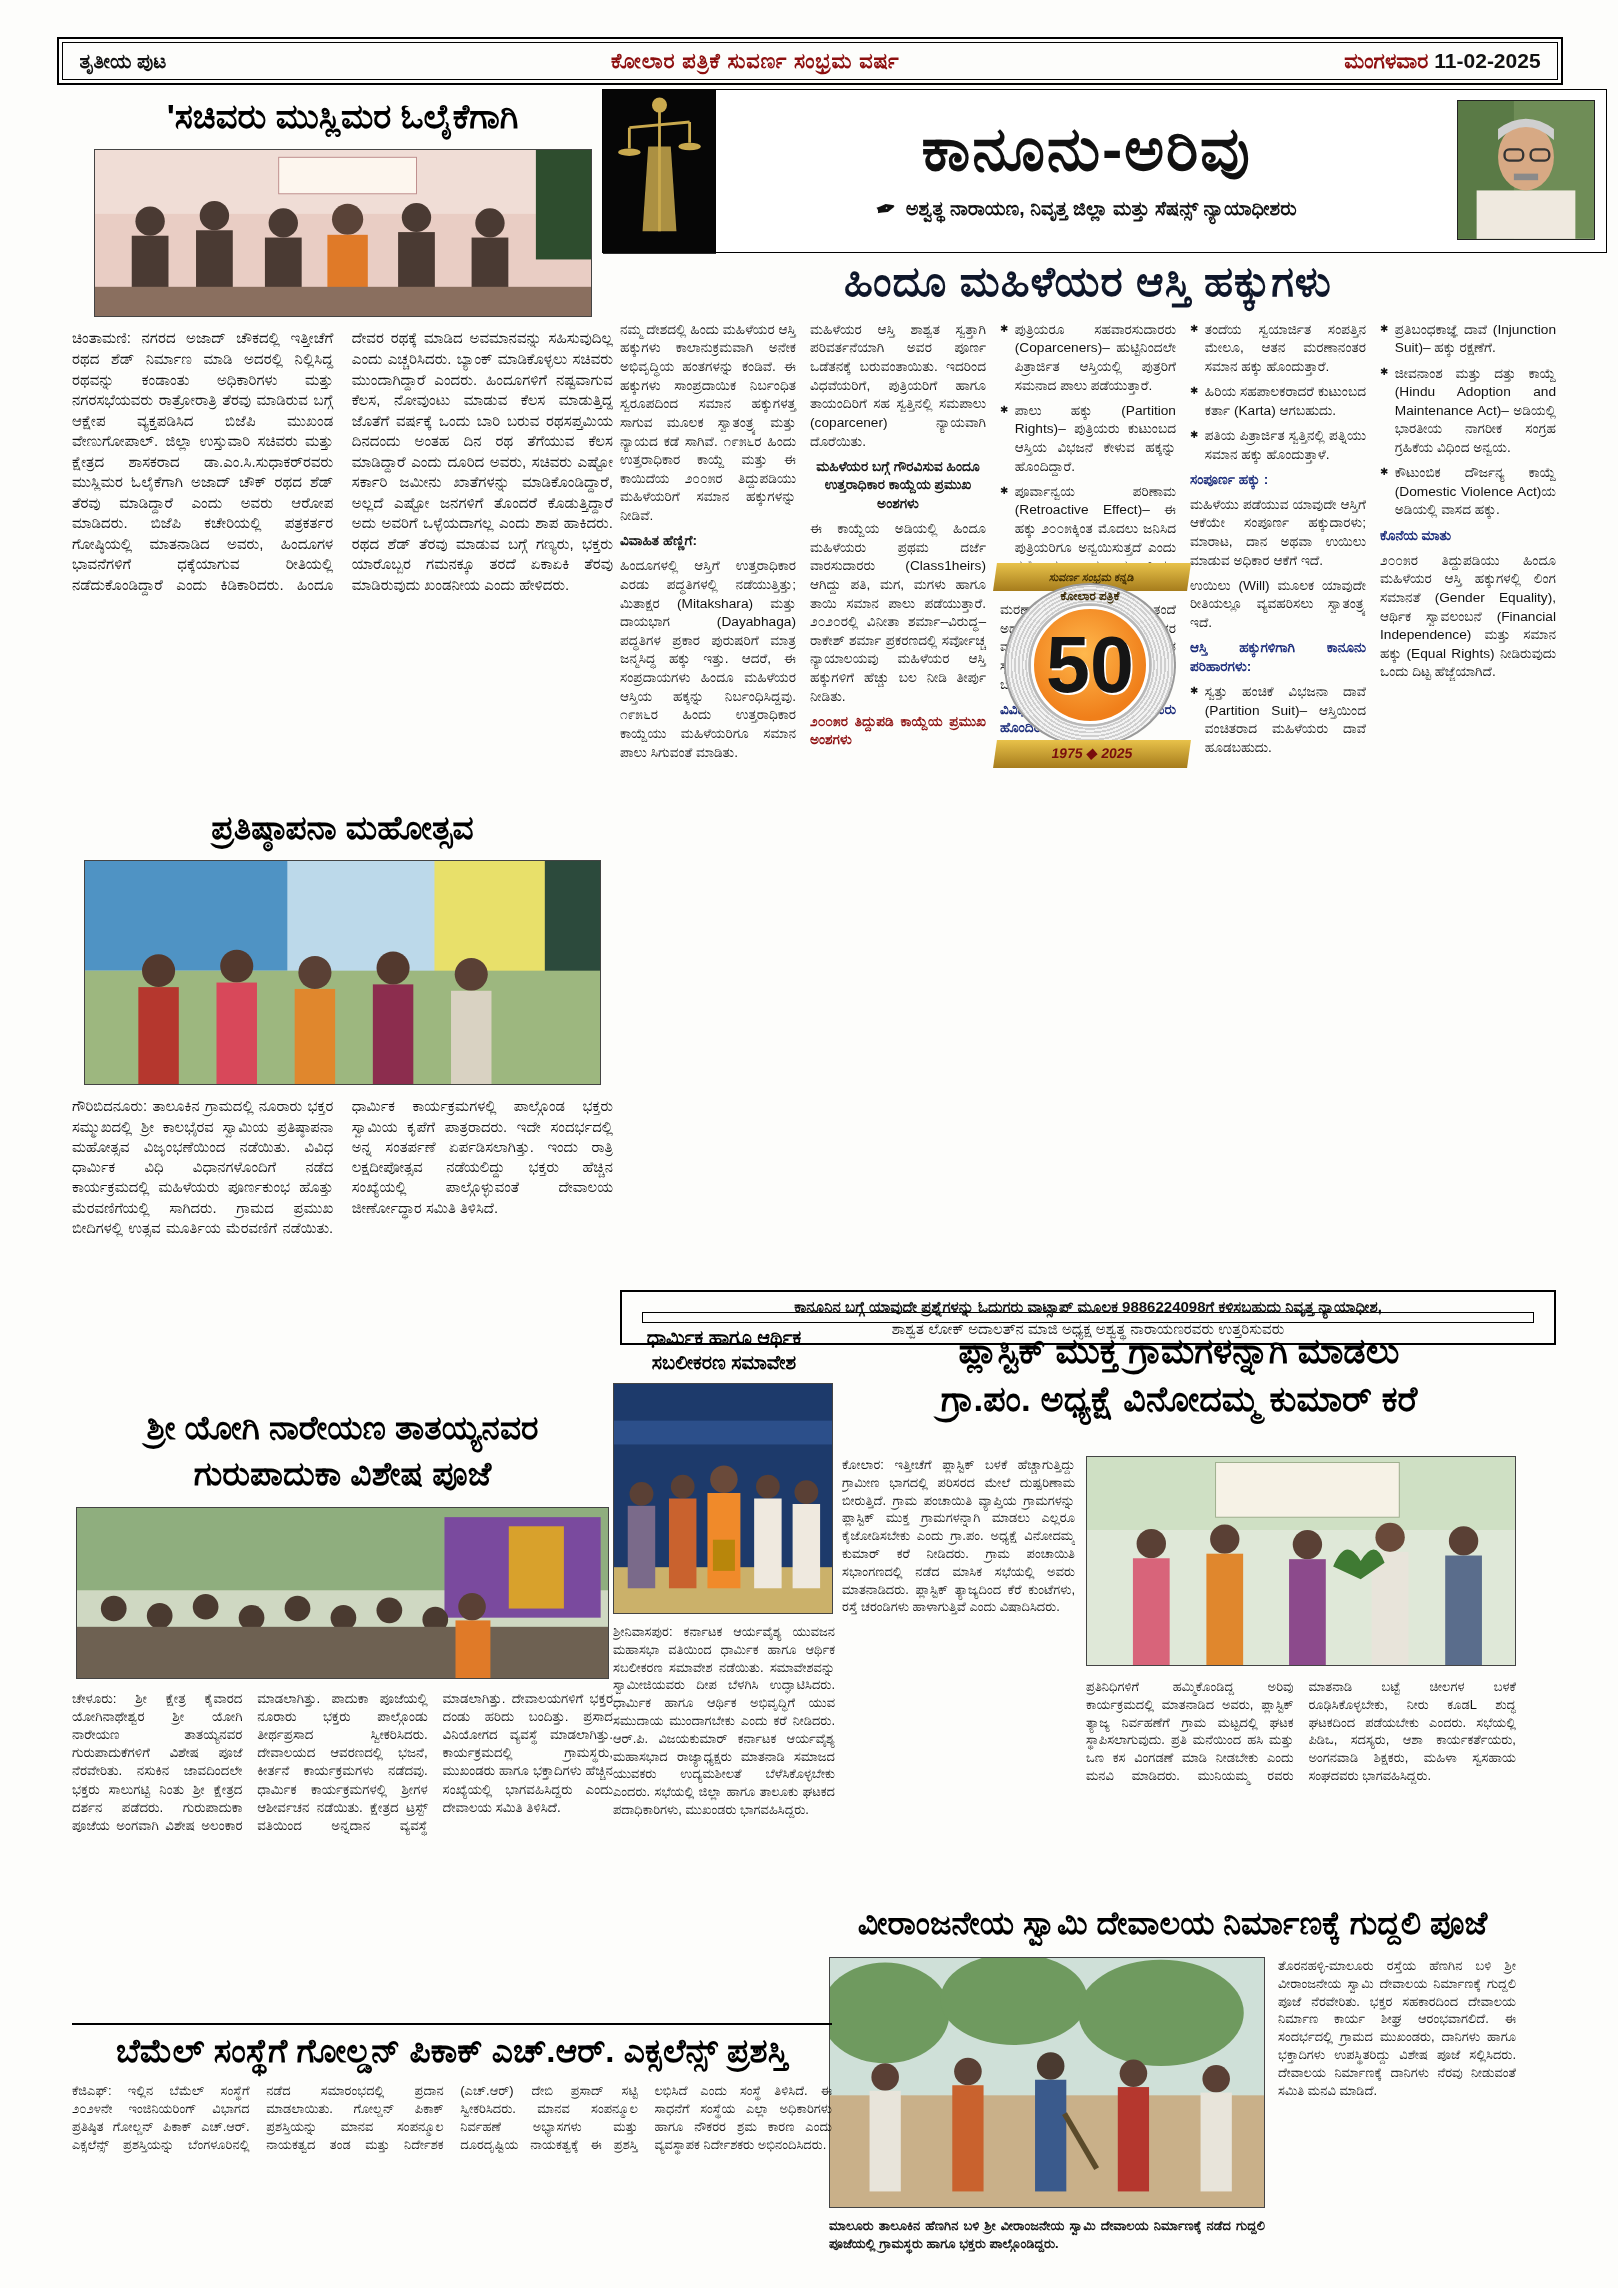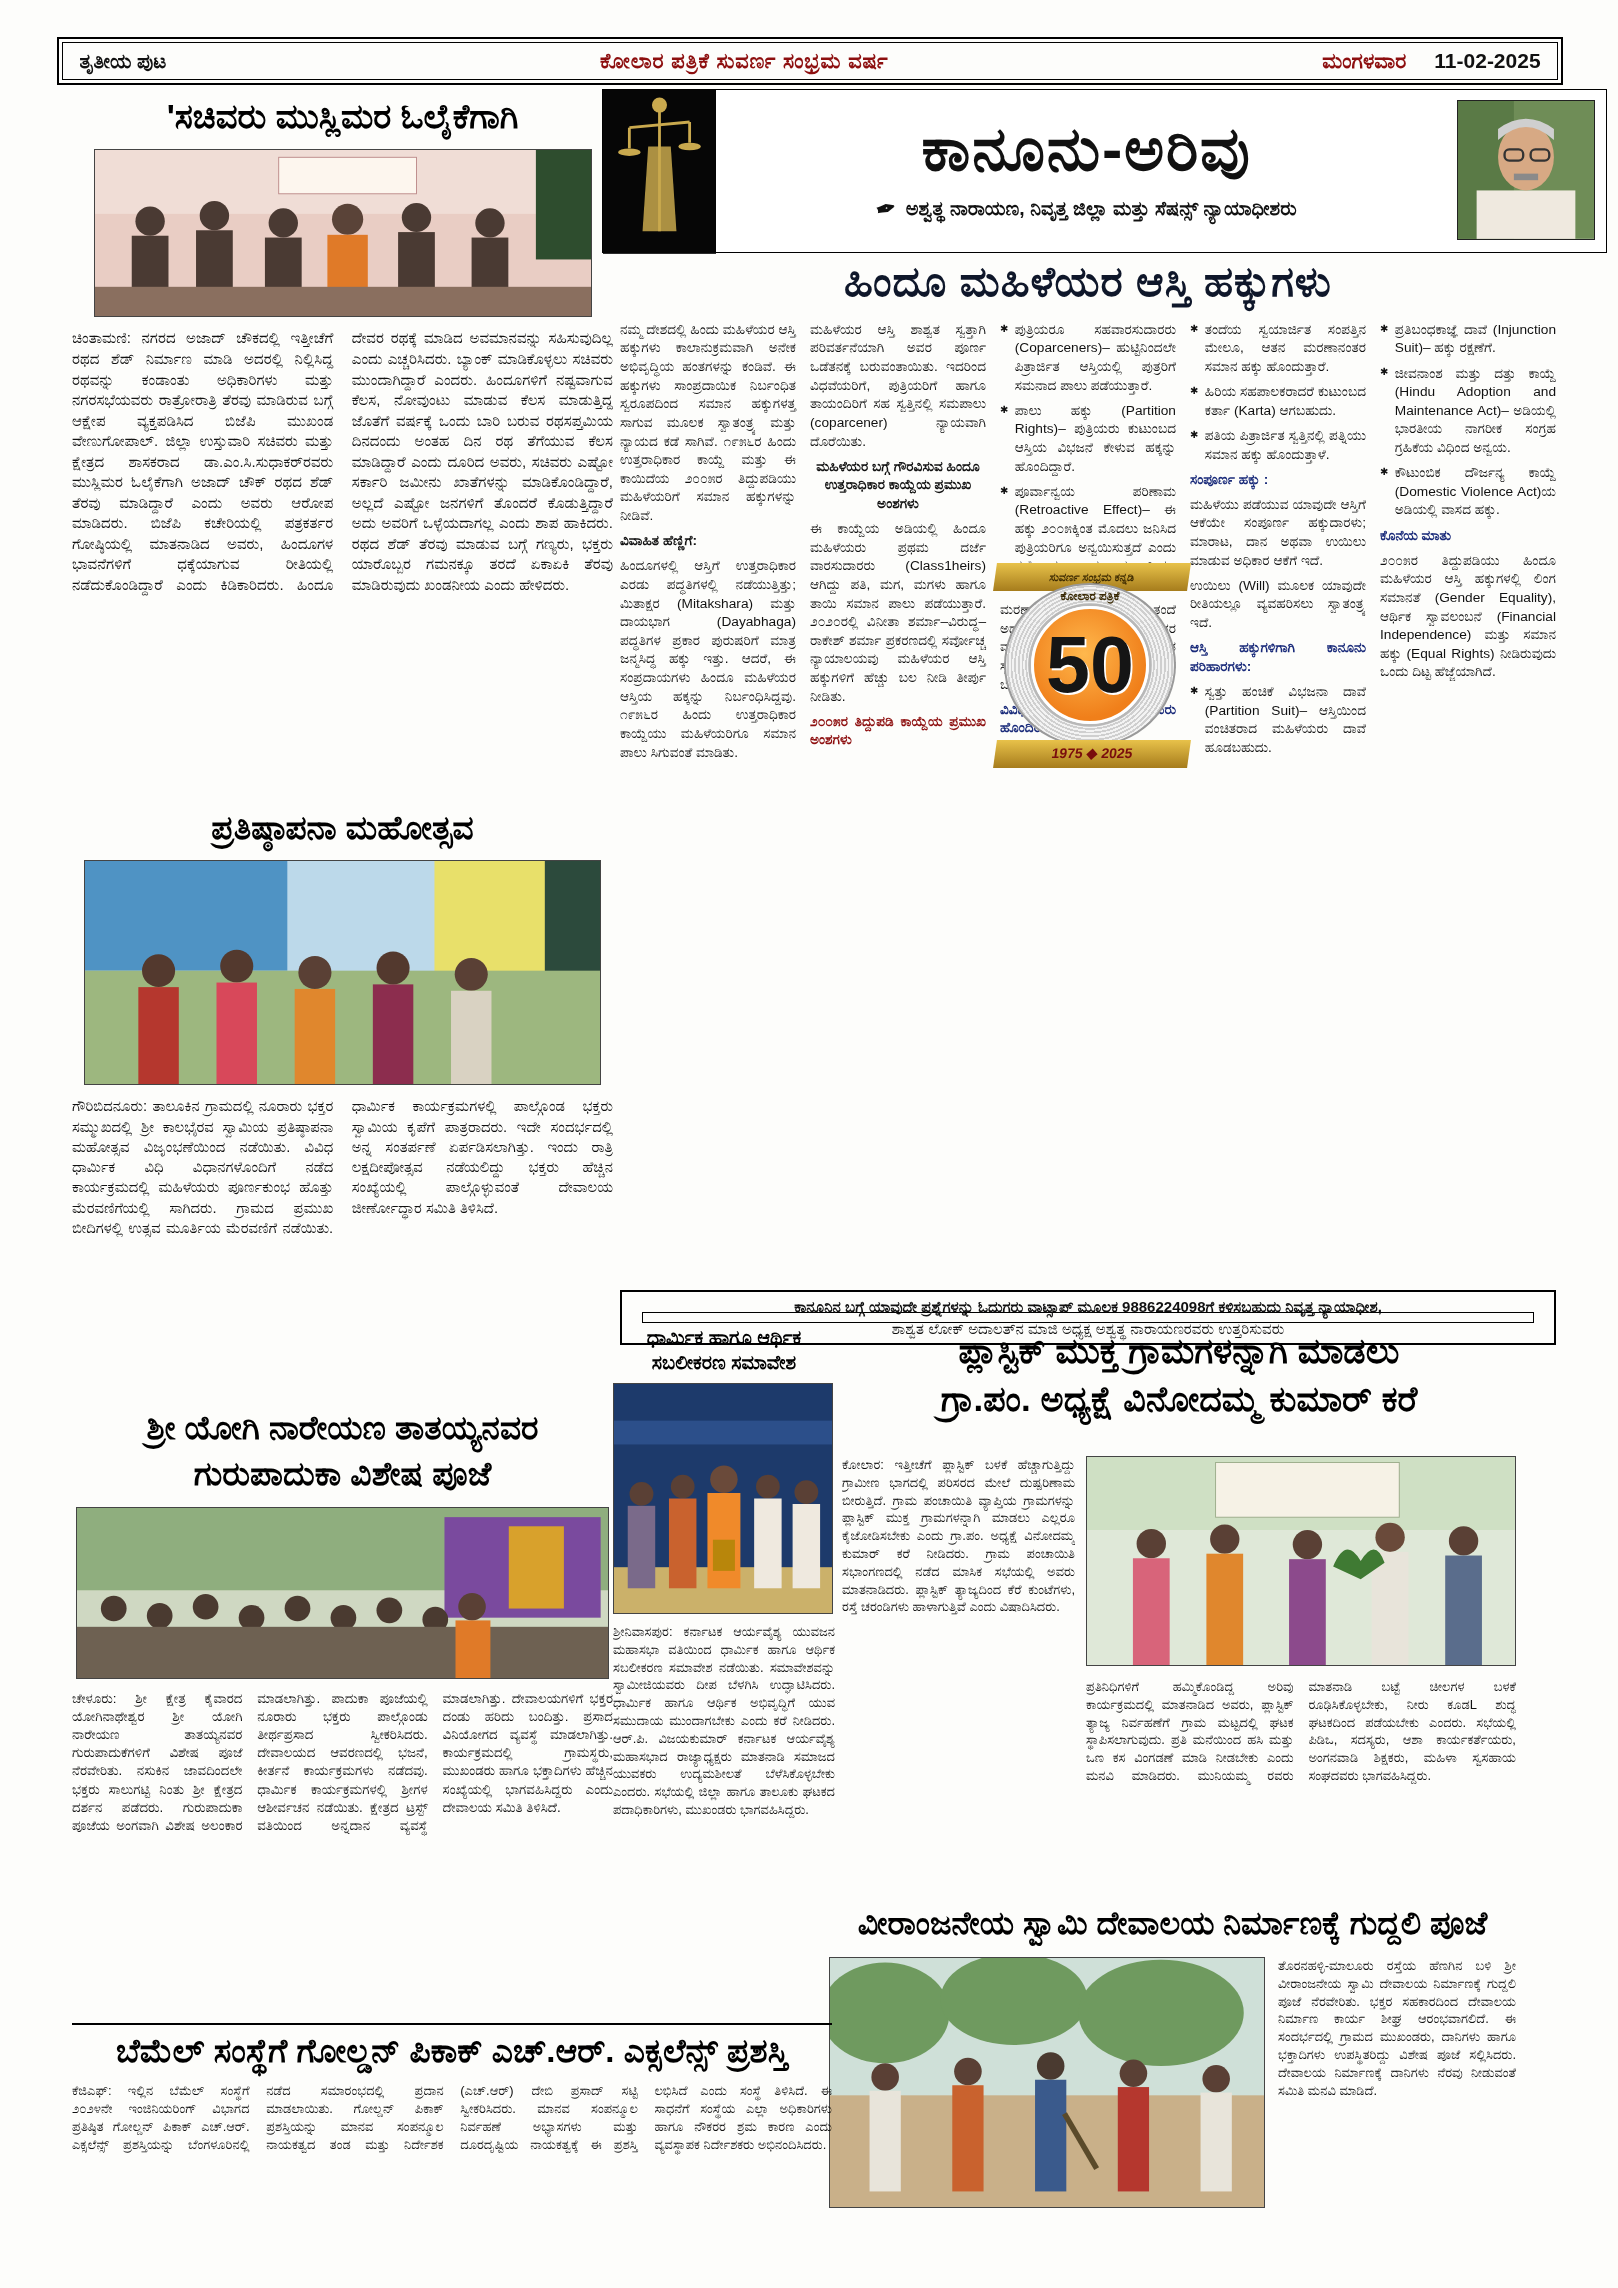--- a/index.html
+++ b/index.html
@@ -8,21 +8,21 @@
   .page { position:relative; width:1619px; height:2289px; background:#fdfdfb; overflow:hidden; }
 
   
   .topbar { position:absolute; left:57px; top:37px; width:1506px; height:48px;
             border:2.8px solid #000; padding:2.8px; }
   .topbar-in { height:100%; border:0.9px solid #000; display:flex; align-items:center;
                justify-content:space-between; padding:0 16.6px; }
   .tb-left { font-weight:bold; font-size:20px; }
   .tb-center { font-weight:bold; font-size:21px; color:#8d0f0f; letter-spacing:0.9px; }
   .tb-right { font-weight:bold; font-size:21px; }
-  .tb-right .day { color:#8d0f0f; margin-right:28px; }
+  .tb-right .day { color:#8d0f0f; margin-right:6px; }
 
   
   .headline { font-weight:bold; text-align:center; color:#000; }
   .body-text { text-align:justify; word-break:break-word; overflow:hidden; }
   .photo { position:relative; overflow:hidden; border:0.9px solid #444; }
   .photo svg { position:absolute; inset:0; width:100%; height:100%; }
 
   
   .art1 { position:absolute; left:72px; top:92px; width:541px; }
   .art1 .headline { font-size:34px; line-height:1.42; }
@@ -412,20 +412,21 @@
           <circle cx="240" cy="118" r="15" fill="#4a3a30"></circle>
             <rect x="223" y="133" width="34" height="122" fill="#3a5a8c"></rect>
           <circle cx="330" cy="126" r="15" fill="#5a4035"></circle>
             <rect x="313" y="141" width="34" height="114" fill="#b5372e"></rect>
           <circle cx="420" cy="132" r="15" fill="#5a4035"></circle>
             <rect x="403" y="147" width="34" height="108" fill="#e8e4da"></rect>
         </g>
         <line x1="255" y1="170" x2="290" y2="230" stroke="#5a4a2a" stroke-width="6"></line>
       </svg>
     </div>
+    <div class="gd-caption">ಮಾಲೂರು ತಾಲೂಕಿನ ಹೆಣಗಿನ ಬಳಿ ಶ್ರೀ ವೀರಾಂಜನೇಯ ಸ್ವಾಮಿ ದೇವಾಲಯ ನಿರ್ಮಾಣಕ್ಕೆ ನಡೆದ ಗುದ್ದಲಿ ಪೂಜೆಯಲ್ಲಿ ಗ್ರಾಮಸ್ಥರು ಹಾಗೂ ಭಕ್ತರು ಪಾಲ್ಗೊಂಡಿದ್ದರು.</div>
     <div class="gd-text body-text">ತೊರನಹಳ್ಳಿ-ಮಾಲೂರು ರಸ್ತೆಯ ಹೆಣಗಿನ ಬಳಿ ಶ್ರೀ ವೀರಾಂಜನೇಯ ಸ್ವಾಮಿ ದೇವಾಲಯ ನಿರ್ಮಾಣಕ್ಕೆ ಗುದ್ದಲಿ ಪೂಜೆ ನೆರವೇರಿತು. ಭಕ್ತರ ಸಹಕಾರದಿಂದ ದೇವಾಲಯ ನಿರ್ಮಾಣ ಕಾರ್ಯ ಶೀಘ್ರ ಆರಂಭವಾಗಲಿದೆ. ಈ ಸಂದರ್ಭದಲ್ಲಿ ಗ್ರಾಮದ ಮುಖಂಡರು, ದಾನಿಗಳು ಹಾಗೂ ಭಕ್ತಾದಿಗಳು ಉಪಸ್ಥಿತರಿದ್ದು ವಿಶೇಷ ಪೂಜೆ ಸಲ್ಲಿಸಿದರು. ದೇವಾಲಯ ನಿರ್ಮಾಣಕ್ಕೆ ದಾನಿಗಳು ನೆರವು ನೀಡುವಂತೆ ಸಮಿತಿ ಮನವಿ ಮಾಡಿದೆ.</div>
   </div>
 
   <div class="bemel">
     <div class="headline">ಬೆಮೆಲ್ ಸಂಸ್ಥೆಗೆ ಗೋಲ್ಡನ್ ಪಿಕಾಕ್ ಎಚ್.ಆರ್. ಎಕ್ಸಲೆನ್ಸ್ ಪ್ರಶಸ್ತಿ</div>
     <div class="body-text">
       <span>ಕೆಜಿಎಫ್: ಇಲ್ಲಿನ ಬೆಮೆಲ್ ಸಂಸ್ಥೆಗೆ ೨೦೨೪ನೇ ಇಂಜಿನಿಯರಿಂಗ್ ವಿಭಾಗದ ಪ್ರತಿಷ್ಠಿತ ಗೋಲ್ಡನ್ ಪಿಕಾಕ್ ಎಚ್.ಆರ್. ಎಕ್ಸಲೆನ್ಸ್ ಪ್ರಶಸ್ತಿಯನ್ನು ಬೆಂಗಳೂರಿನಲ್ಲಿ ನಡೆದ ಸಮಾರಂಭದಲ್ಲಿ ಪ್ರದಾನ ಮಾಡಲಾಯಿತು.</span>
       <span> </span>
       <span>ಗೋಲ್ಡನ್ ಪಿಕಾಕ್ ಪ್ರಶಸ್ತಿಯನ್ನು ಮಾನವ ಸಂಪನ್ಮೂಲ ನಾಯಕತ್ವದ ತಂಡ ಮತ್ತು ನಿರ್ದೇಶಕ (ಎಚ್.ಆರ್) ದೇಬಿ ಪ್ರಸಾದ್ ಸಟ್ಟಿ ಸ್ವೀಕರಿಸಿದರು.</span>
       <span> </span>

